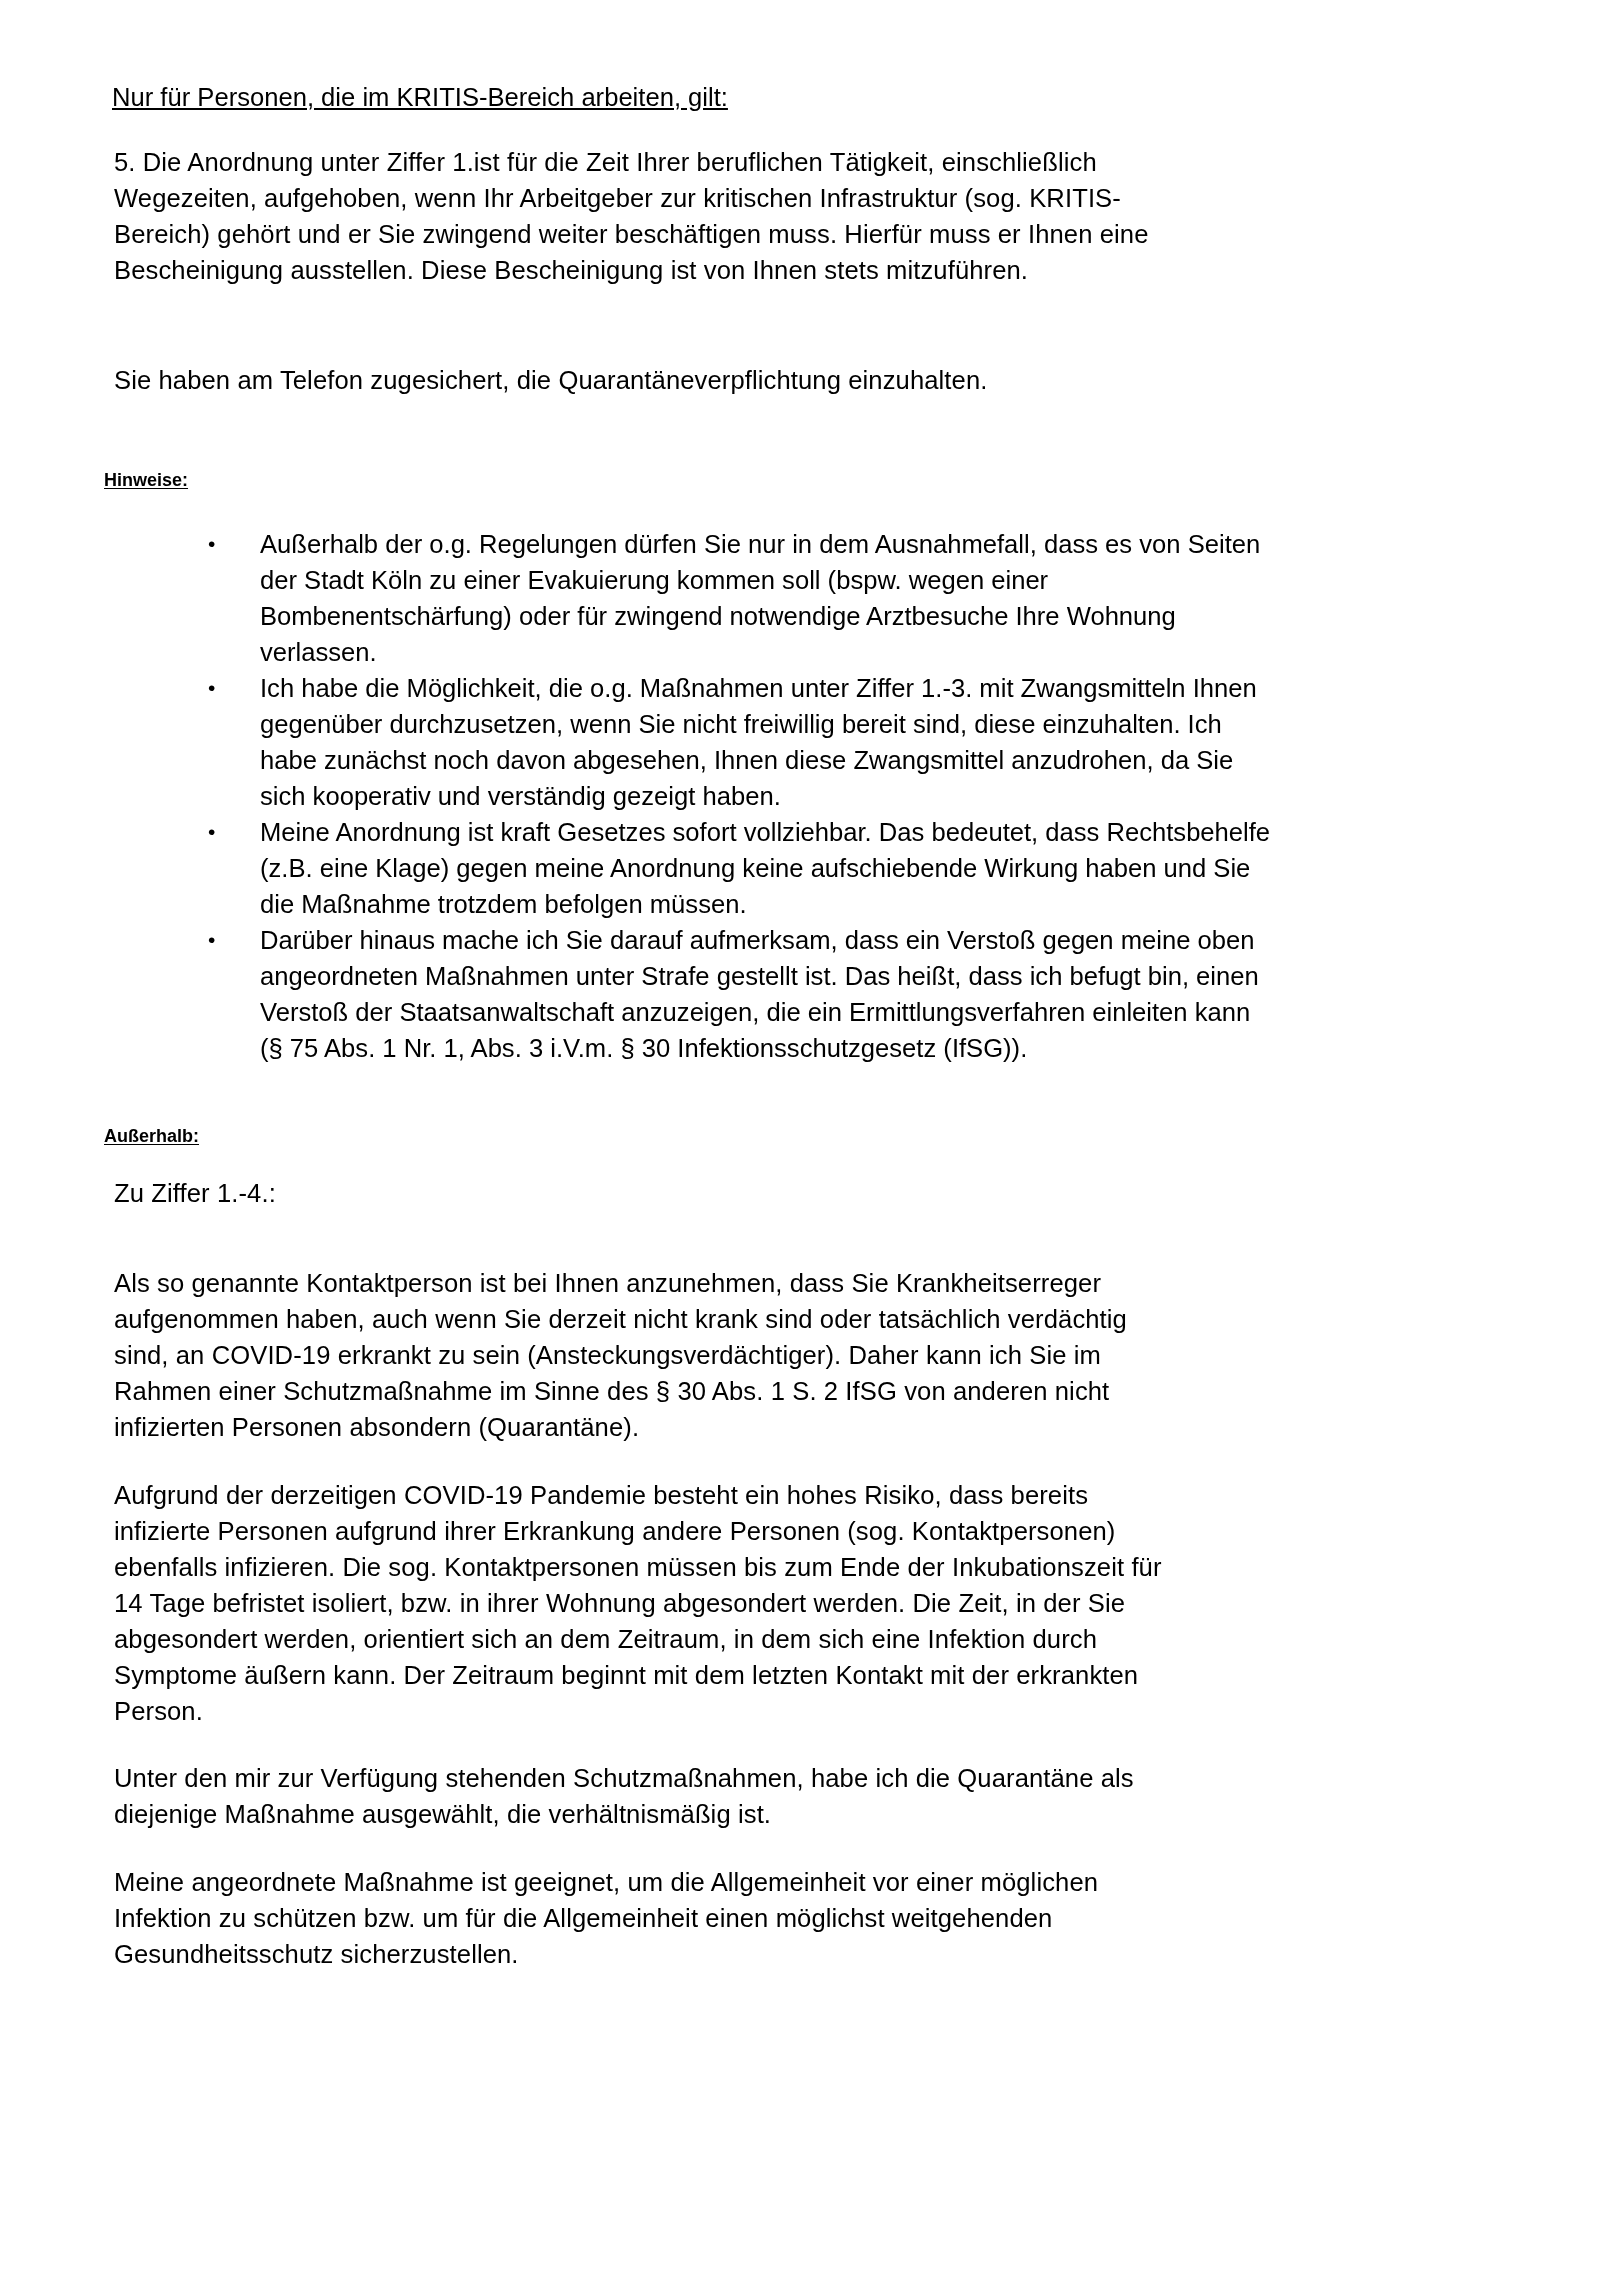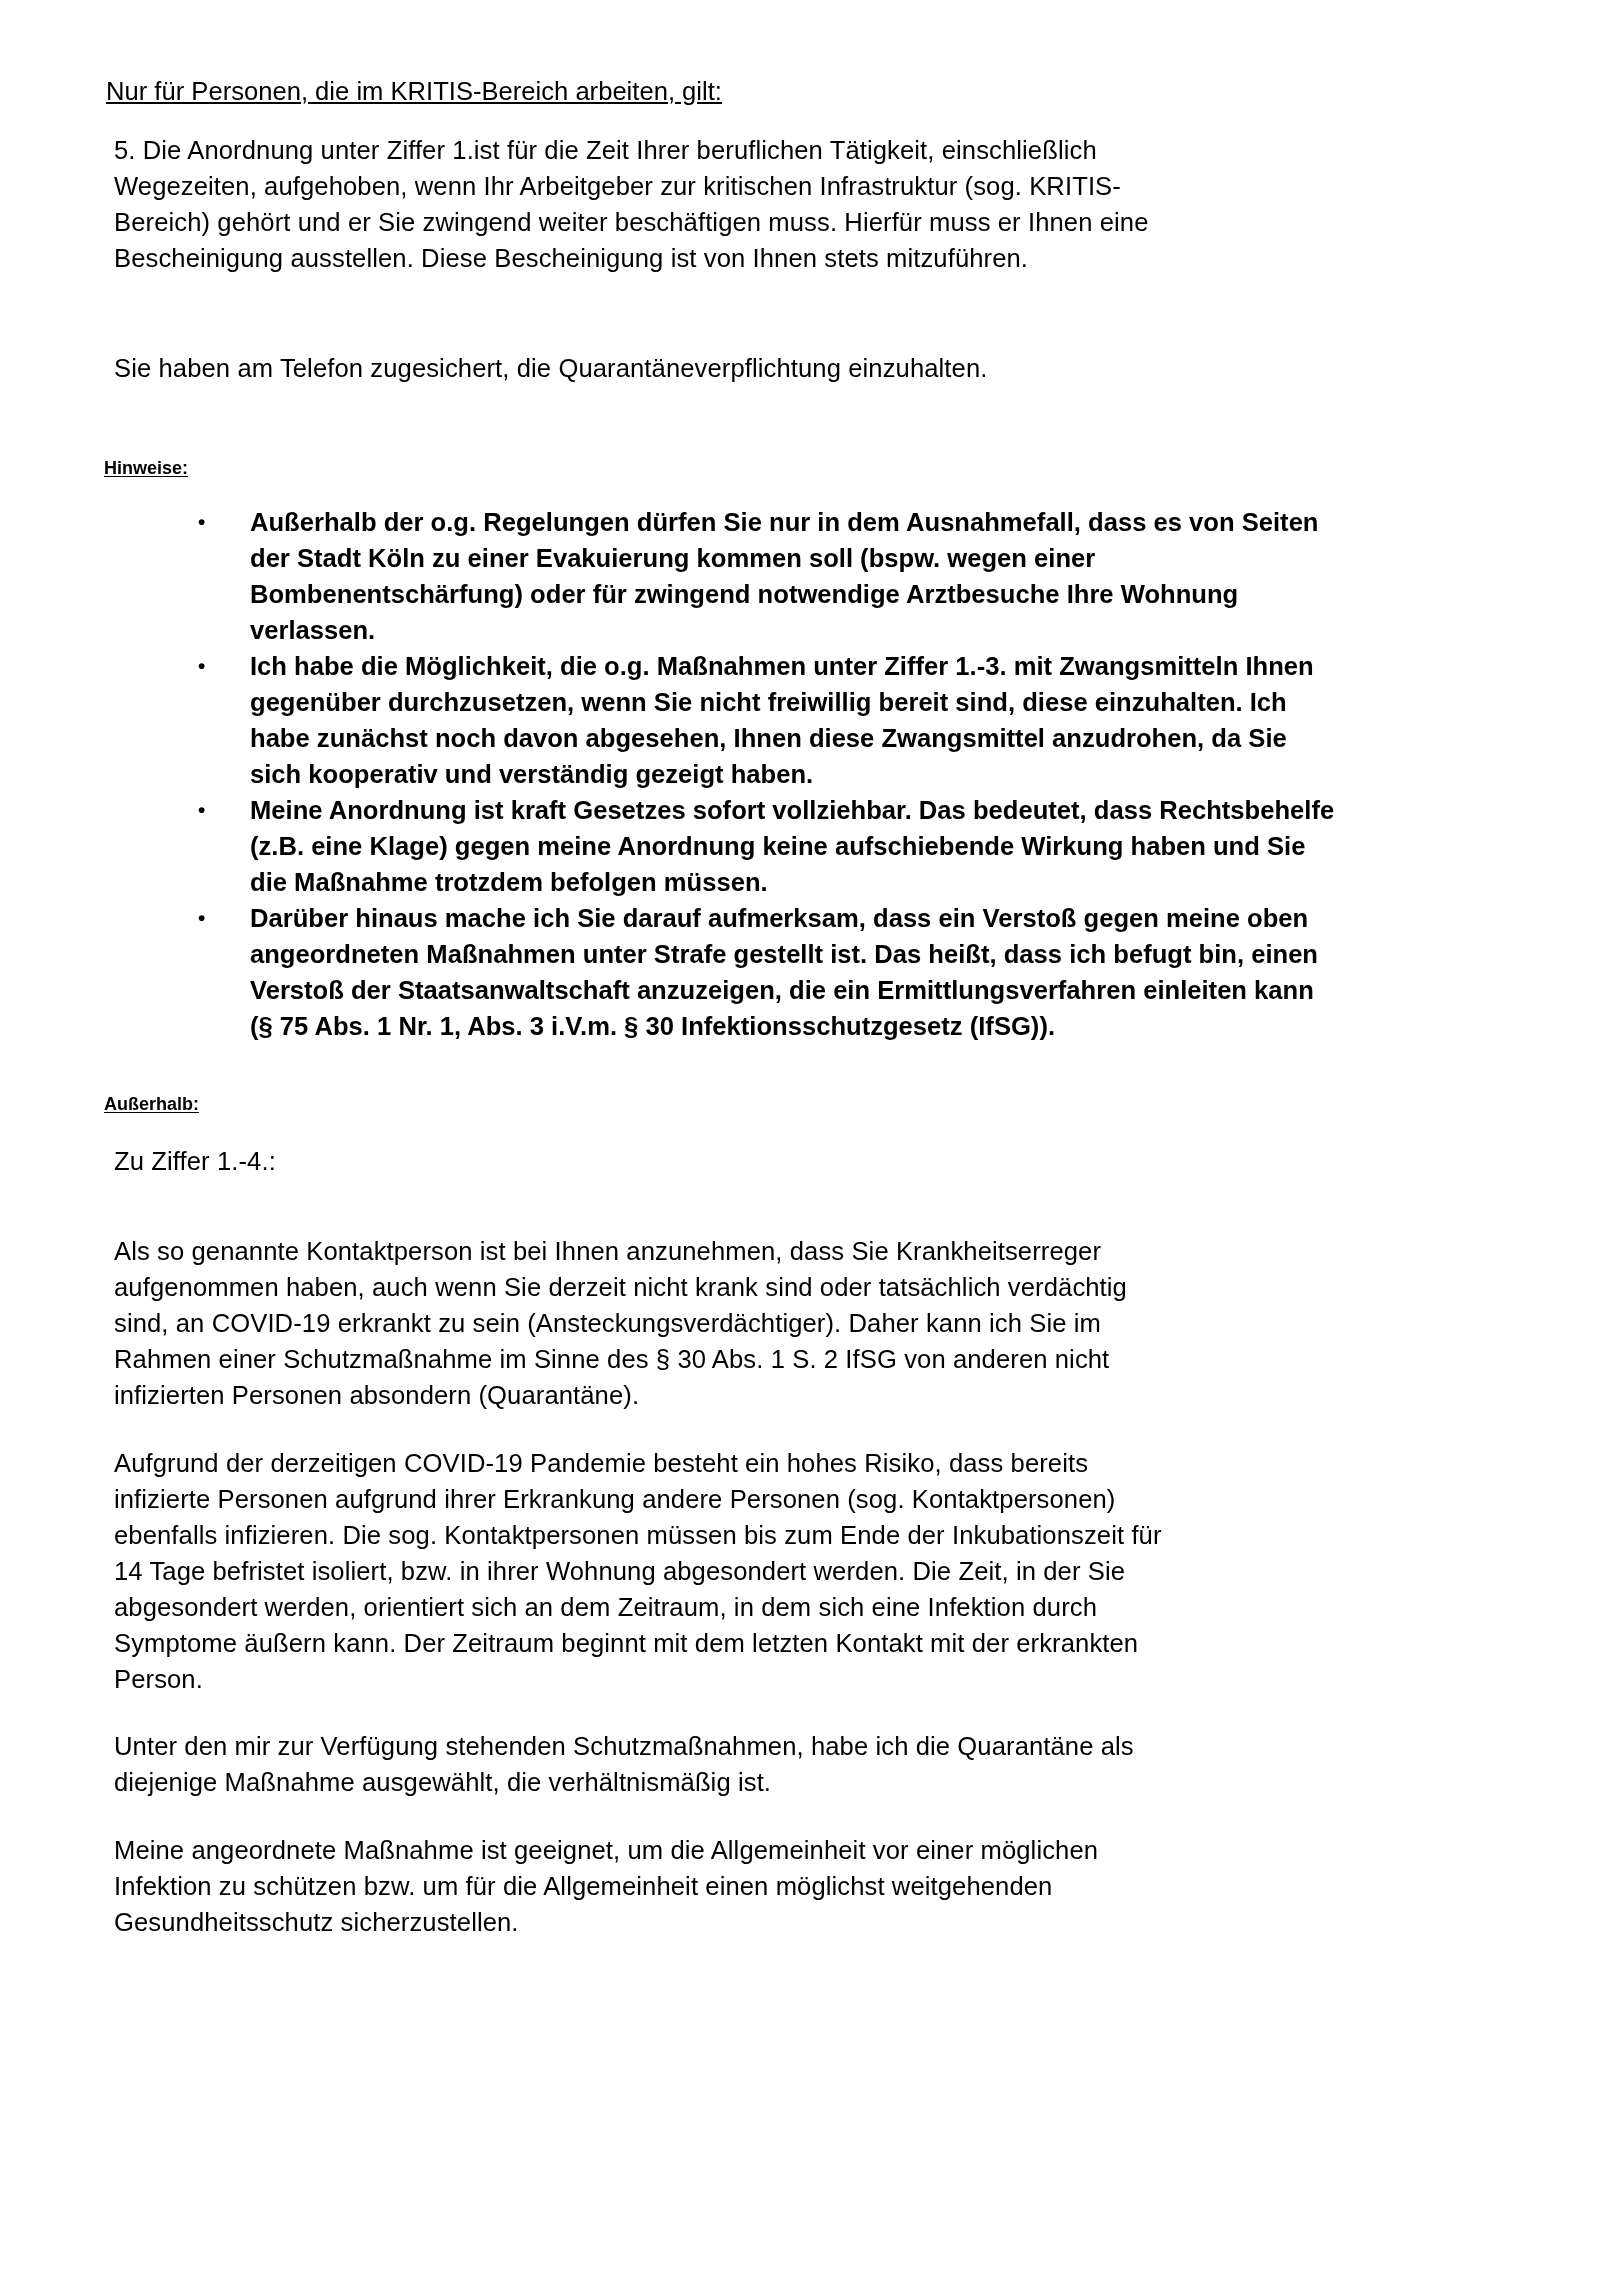--- a/index.html
+++ b/index.html
@@ -37,36 +37,35 @@
     margin: 0;
     font-weight: bold;
   }
   .heading .u {
     text-decoration: underline;
     text-underline-offset: 2.4px;
   }
   .heading-plain {
     font-size: 25.6px;
     line-height: 36px;
-    margin: 2px;
+    margin: 8px;
     font-weight: normal;
   }
   .heading-plain .u {
     text-decoration: underline;
     text-underline-offset: 2.4px;
   }
   .gap-xs { height: 11.4px; }
   .gap-m  { height: 36px; }
   .gap-l  { height: 54px; }
 
   ul.bullets {
     list-style: none;
-    margin: 6px;
+    margin: 16px;
     padding: 0;
-    font-weight: bold;
   }
   ul.bullets > li {
     position: relative;
     padding-left: 140px;
     font-size: 25.6px;
     line-height: 36px;
     white-space: pre-line;
   }
   ul.bullets > li::before {
     content: "\2022";

